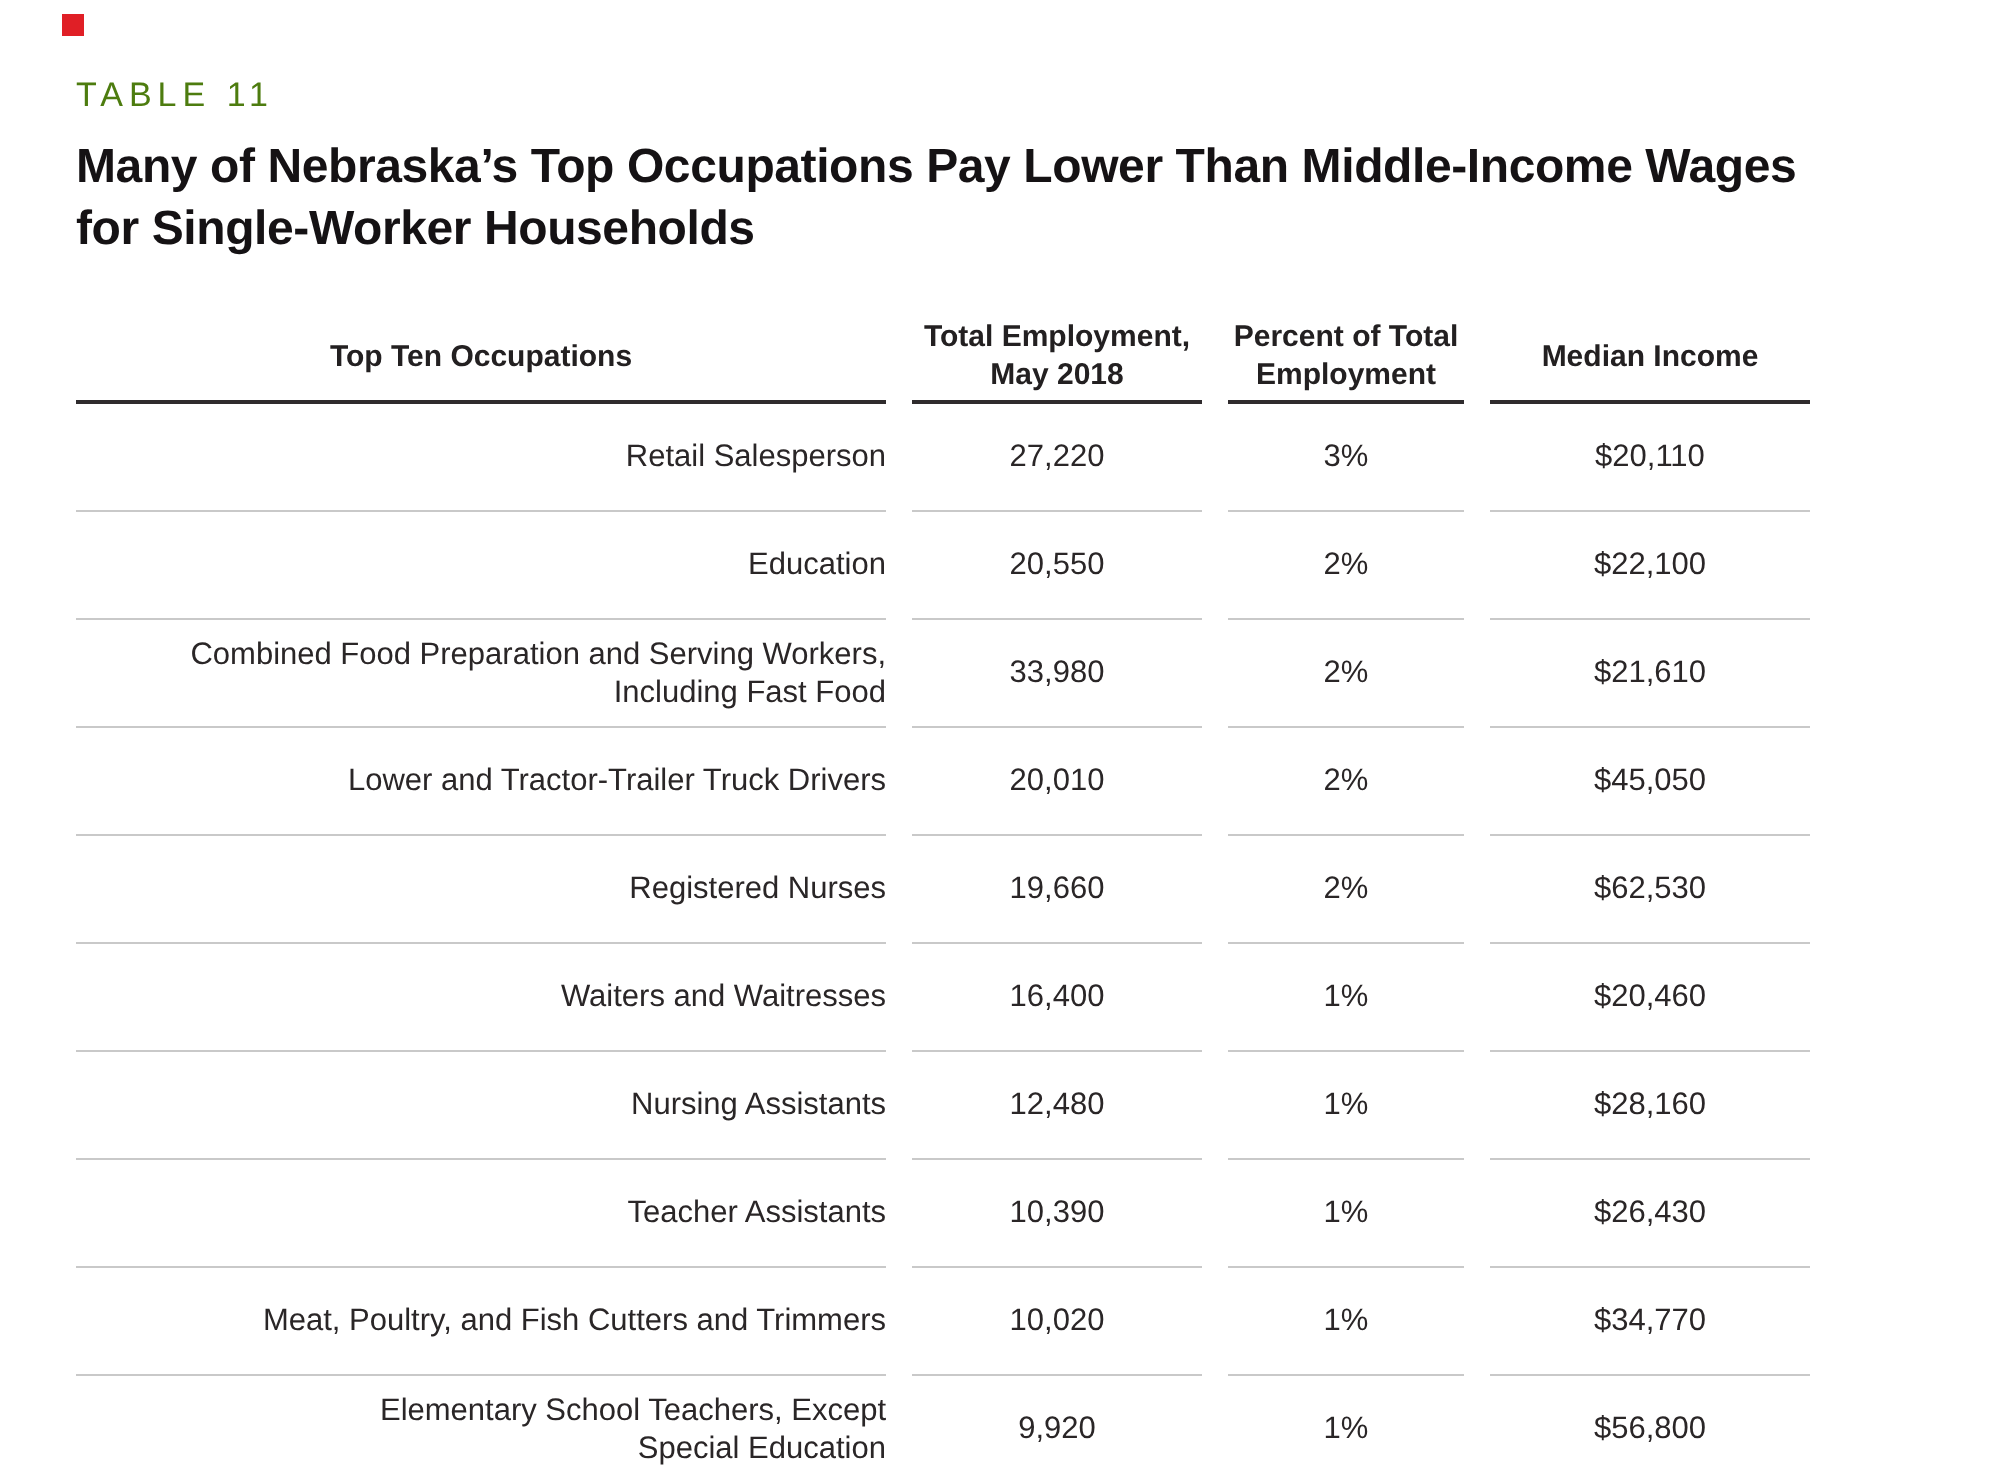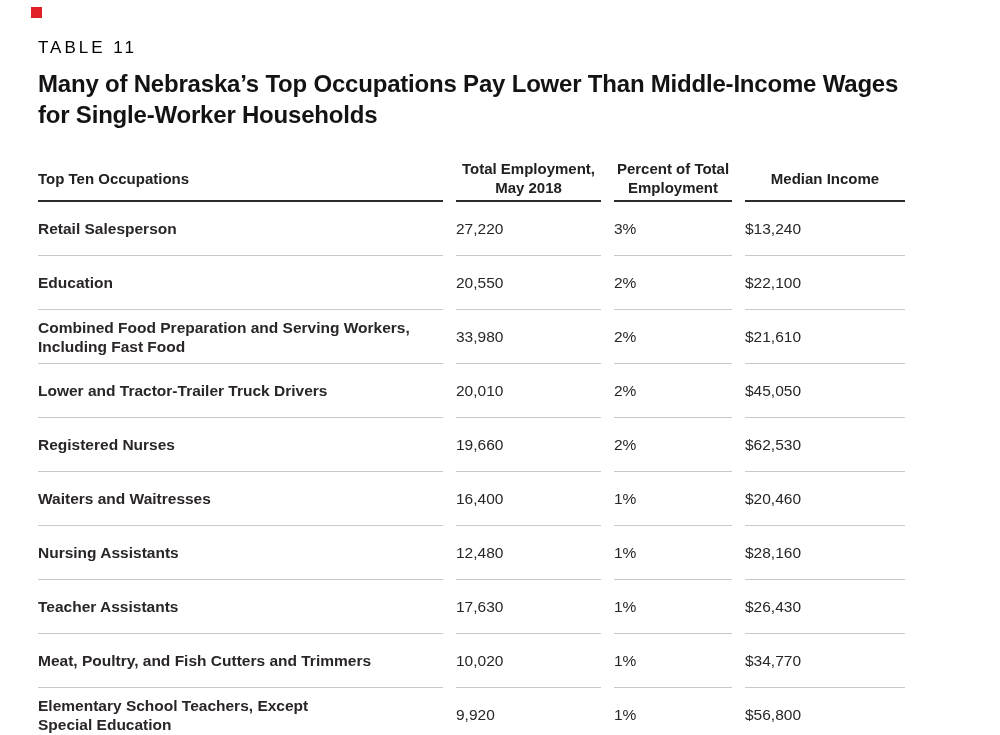--- a/index.html
+++ b/index.html
@@ -14,21 +14,21 @@
 
   .red-square {
     position: absolute; left: 31px; top: 7px;
     width: 11px; height: 11px; background: #e01f26;
   }
 
   .table-label {
     margin-top: 8px;
     font-size: 17px;
     letter-spacing: 3px;
-    color: #000000;
+    color: #4d7c0f;
   }
 
   .page-title {
     margin: 10px 0 0 0;
     max-width: 952px;
     font-size: 24px;
     font-weight: bold;
     line-height: 31px;
     letter-spacing: -0.2px;
     color: #151214;
@@ -51,34 +51,34 @@
     height: 44px;
     vertical-align: middle;
     font-size: 15px;
     font-weight: bold;
     line-height: 19px;
     color: #232021;
     white-space: pre-line;
     padding: 0;
     border-bottom: 2px solid #2f2b2d;
   }
-  thead th.c1 { text-align: left; }
+  thead th.c1 { text-align: center; }
   thead th.c2, thead th.c3, thead th.c4 { text-align: center; }
 
   tbody td {
     height: 45px;
     vertical-align: middle;
     font-size: 15.5px;
     line-height: 19px;
     color: #2a2627;
     padding: 4px 0;
     border-bottom: 1px solid #c9c9c9;
   }
-  tbody td.c1 { text-align: left; white-space: pre-line; font-weight: bold; }
-  tbody td.c2, tbody td.c3, tbody td.c4 { text-align: left; }
+  tbody td.c1 { text-align: right; white-space: pre-line; }
+  tbody td.c2, tbody td.c3, tbody td.c4 { text-align: center; }
   tbody tr:last-child td { border-bottom: none; }
 </style>
 </head>
 <body>
 
 <div class="page">
 
   <div class="red-square"></div>
 
   <div class="table-label">TABLE 11</div>
@@ -95,21 +95,21 @@
         <th class="c3">Percent of Total
 Employment</th>
         <th class="c4">Median Income</th>
       </tr>
     </thead>
     <tbody>
       <tr>
         <td class="c1">Retail Salesperson</td>
         <td class="c2">27,220</td>
         <td class="c3">3%</td>
-        <td class="c4">$13,240</td>
+        <td class="c4">$20,110</td>
       </tr>
       <tr>
         <td class="c1">Education</td>
         <td class="c2">20,550</td>
         <td class="c3">2%</td>
         <td class="c4">$22,100</td>
       </tr>
       <tr>
         <td class="c1">Combined Food Preparation and Serving Workers,
 Including Fast Food</td>
@@ -136,21 +136,21 @@
         <td class="c4">$20,460</td>
       </tr>
       <tr>
         <td class="c1">Nursing Assistants</td>
         <td class="c2">12,480</td>
         <td class="c3">1%</td>
         <td class="c4">$28,160</td>
       </tr>
       <tr>
         <td class="c1">Teacher Assistants</td>
-        <td class="c2">17,630</td>
+        <td class="c2">10,390</td>
         <td class="c3">1%</td>
         <td class="c4">$26,430</td>
       </tr>
       <tr>
         <td class="c1">Meat, Poultry, and Fish Cutters and Trimmers</td>
         <td class="c2">10,020</td>
         <td class="c3">1%</td>
         <td class="c4">$34,770</td>
       </tr>
       <tr>

